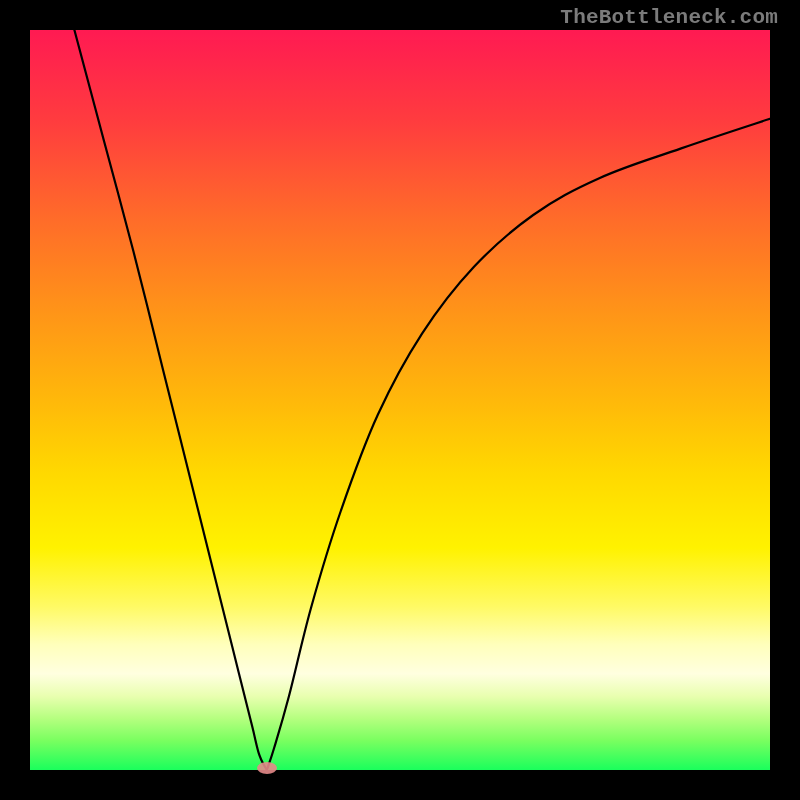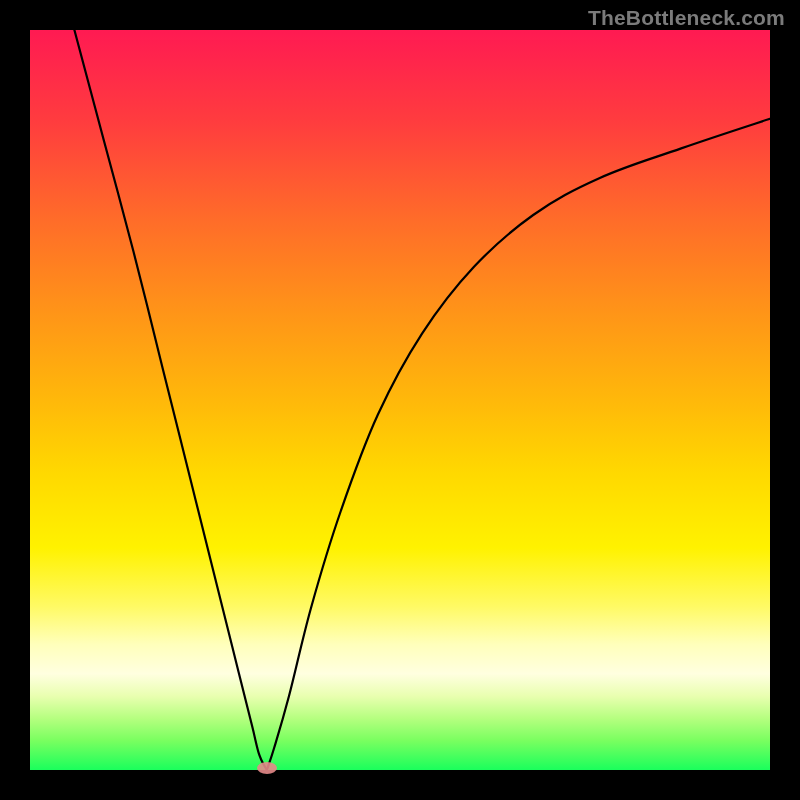--- a/index.html
+++ b/index.html
@@ -51,22 +51,22 @@
     position: absolute;
     width: 20px;
     height: 12px;
     border-radius: 50%;
     background: #e58a8a;
     opacity: 0.9;
   }
   .watermark {
     position: absolute;
     top: 6px;
-    right: 15px;
-    font-family: Liberation Sans, sans-serif;
+    right: 22px;
+    font-family: Liberation Mono, monospace;
     font-size: 21px;
     font-weight: 600;
     color: #7b7b7b;
     letter-spacing: 0.2px;
   }
 </style>
 </head>
 <body>
 
 <div class="frame">

